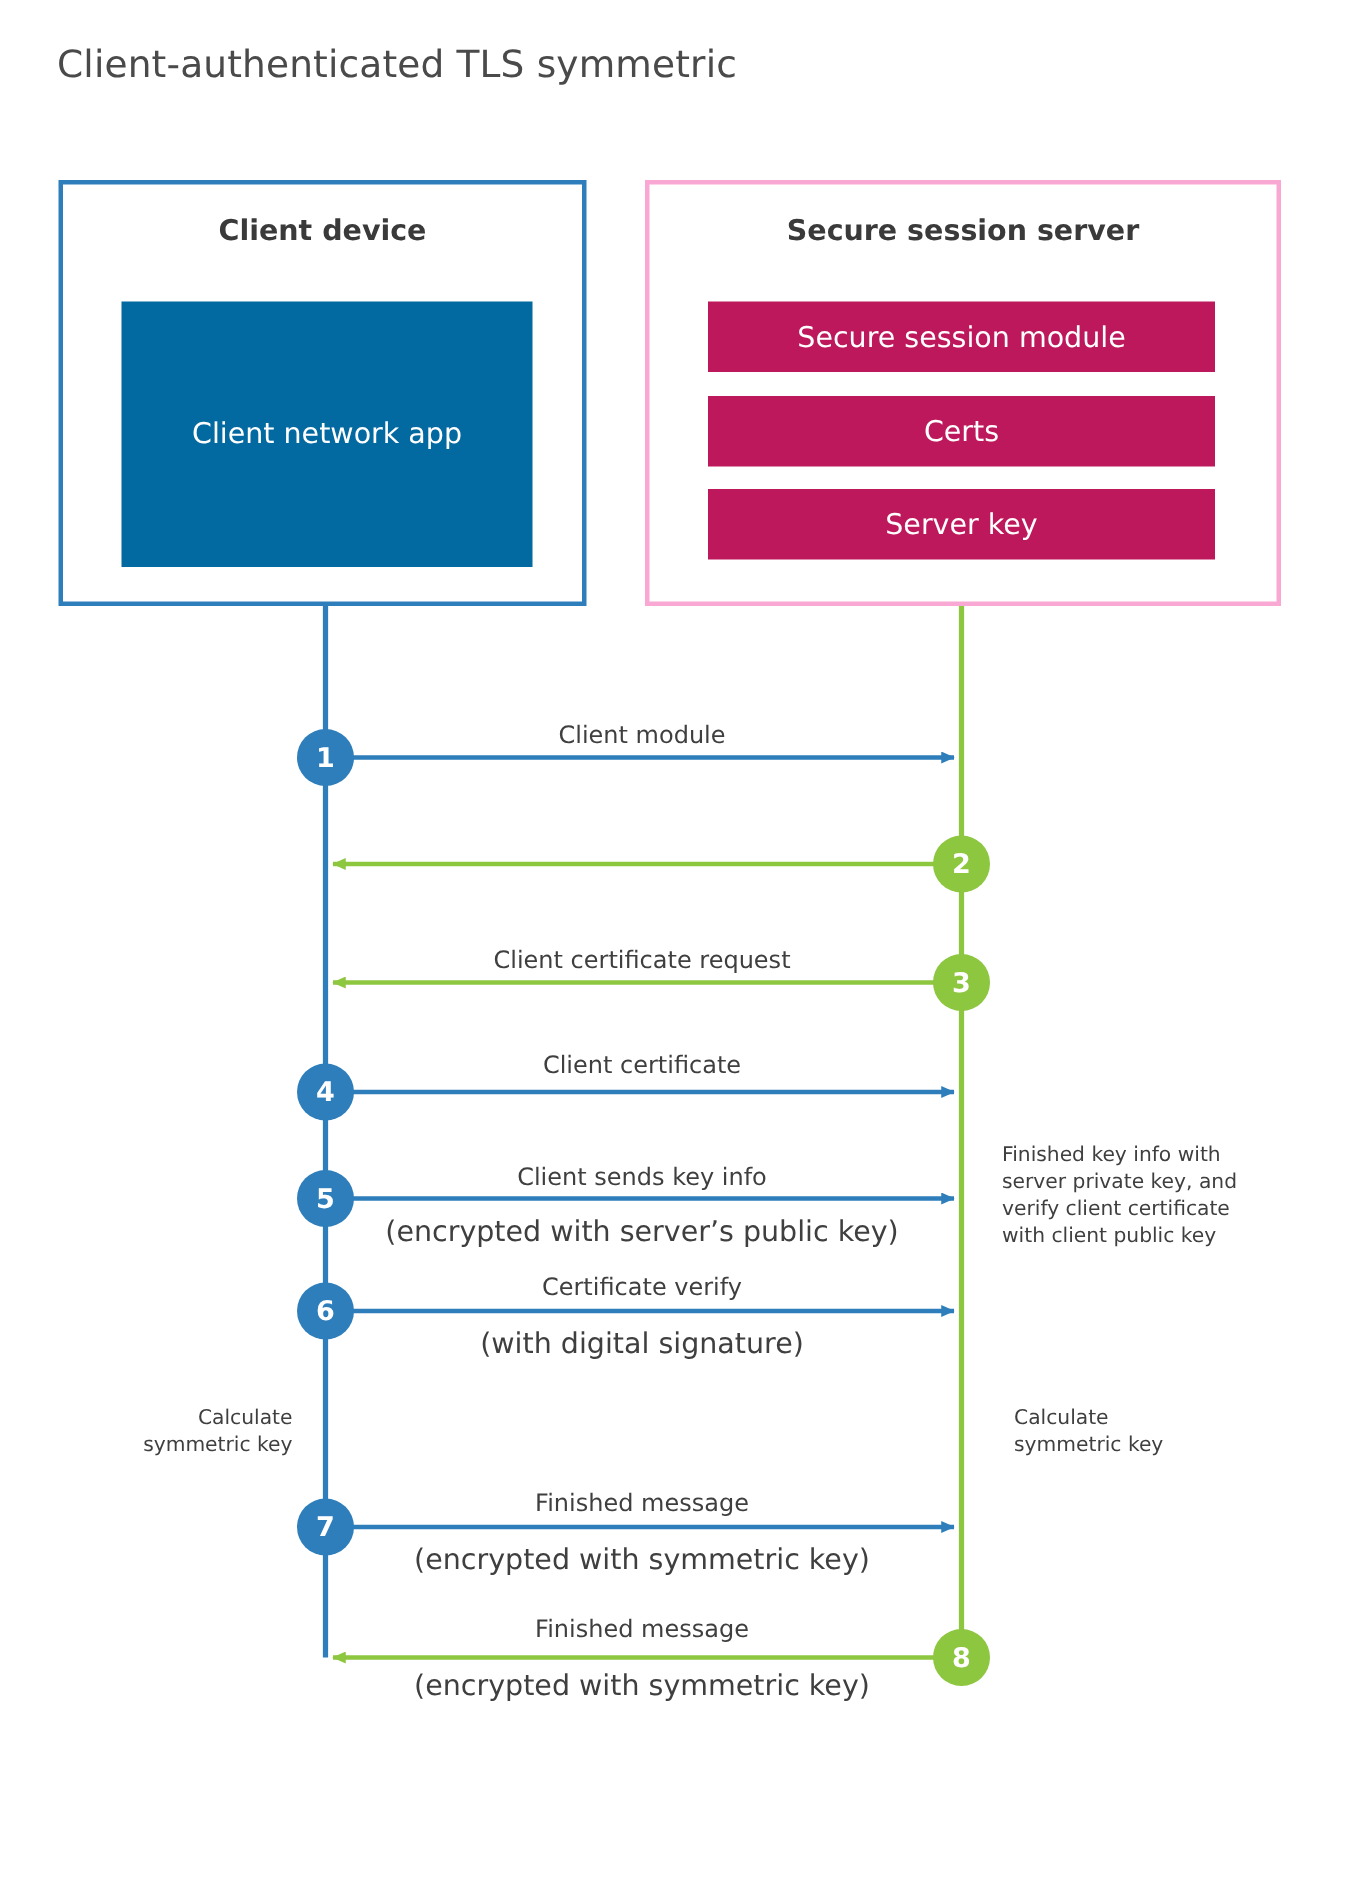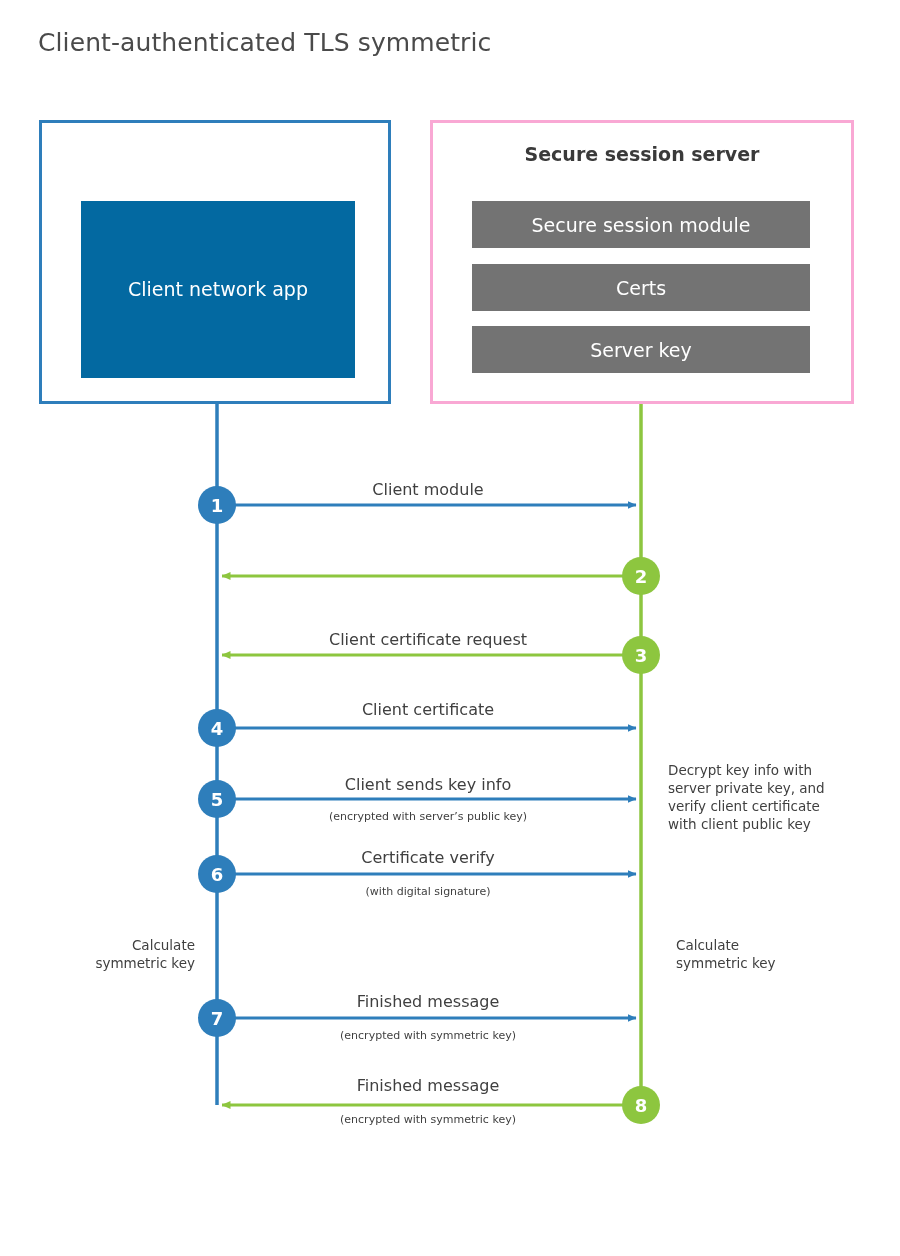--- a/index.html
+++ b/index.html
@@ -68,21 +68,21 @@
     align-items: center;
     justify-content: center;
     text-align: center;
     box-sizing: border-box;
   }
   .server-bar {
     position: absolute;
     left: 39px;
     width: 338px;
     height: 47px;
-    background: #737373;
+    background: #be185d;
     color: #ffffff;
     font-size: 19px;
     display: flex;
     align-items: center;
     justify-content: center;
     text-align: center;
     box-sizing: border-box;
   }
   .server-bar.b0 { top: 78px; }
   .server-bar.b1 { top: 141px; }
@@ -118,21 +118,21 @@
     position: absolute;
     text-align: center;
     font-size: 16px;
     color: #3f3f3f;
     white-space: nowrap;
     transform: translateX(-50%);
   }
   .msg-sublabel {
     position: absolute;
     text-align: right;
-    font-size: 11px;
+    font-size: 19px;
     color: #3f3f3f;
     white-space: nowrap;
     transform: translateX(-50%);
   }
   .side-note {
     position: absolute;
     font-size: 13.5px;
     line-height: 18px;
     color: #3f3f3f;
     text-align: left;
@@ -140,20 +140,21 @@
   .side-note.right-align { text-align: right; }
 </style>
 </head>
 <body>
 
 <div id="stage">
 
   <div class="page-title">Client-authenticated TLS symmetric</div>
 
   <div class="actor-box client-box">
+    <div class="actor-title">Client device</div>
     <div class="client-app">Client network app</div>
   </div>
 
   <div class="actor-box server-box">
     <div class="actor-title">Secure session server</div>
     <div class="server-bar b0">Secure session module</div>
     <div class="server-bar b1">Certs</div>
     <div class="server-bar b2">Server key</div>
   </div>
 
@@ -209,21 +210,21 @@
   <div class="msg-label" style="left:428px; top:848px;">Certificate verify</div>
   <div class="msg-sublabel" style="left:428px; top:885px;">(with digital signature)</div>
 
   <div class="msg-label" style="left:428px; top:992px;">Finished message</div>
   <div class="msg-sublabel" style="left:428px; top:1029px;">(encrypted with symmetric key)</div>
 
   <div class="msg-label" style="left:428px; top:1076px;">Finished message</div>
   <div class="msg-sublabel" style="left:428px; top:1113px;">(encrypted with symmetric key)</div>
 
   <div class="side-note" style="left:668px; top:761px; width:175px;">
-    <div>Decrypt key info with</div>
+    <div>Finished key info with</div>
     <div>server private key, and</div>
     <div>verify client certificate</div>
     <div>with client public key</div>
   </div>
 
   <div class="side-note right-align" style="left:40px; top:936px; width:155px;">
     <div>Calculate</div>
     <div>symmetric key</div>
   </div>
 

